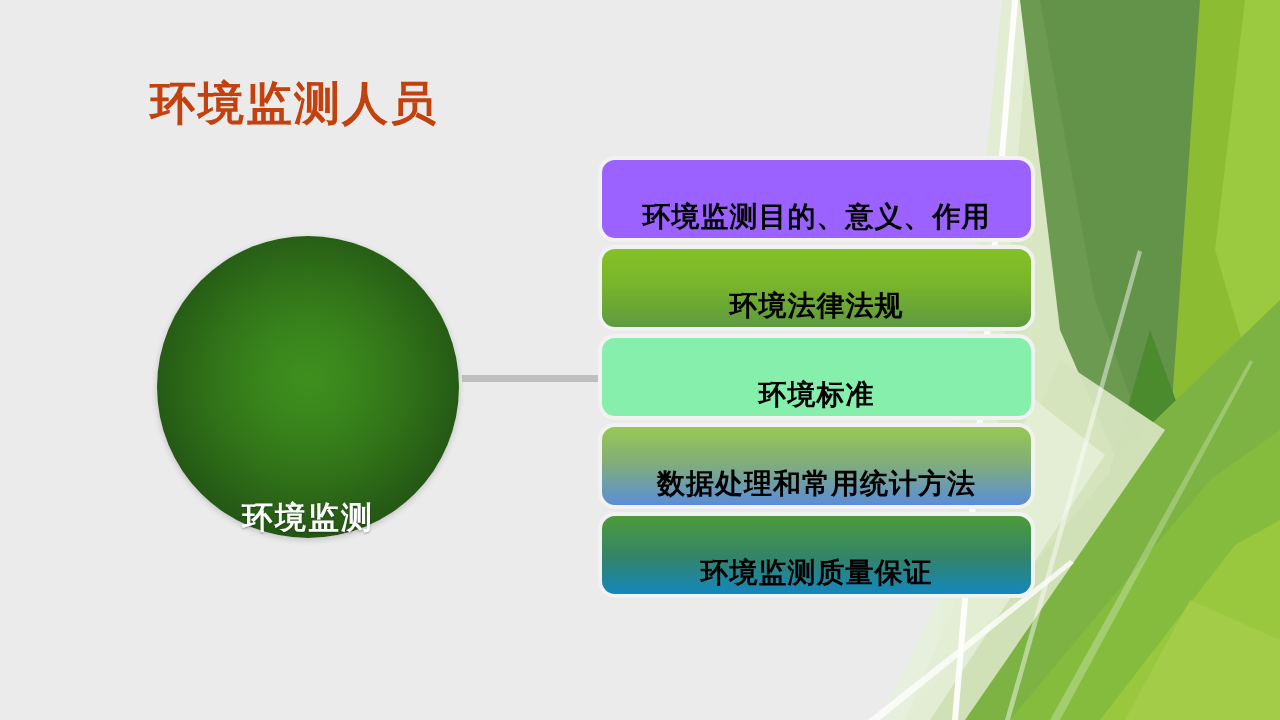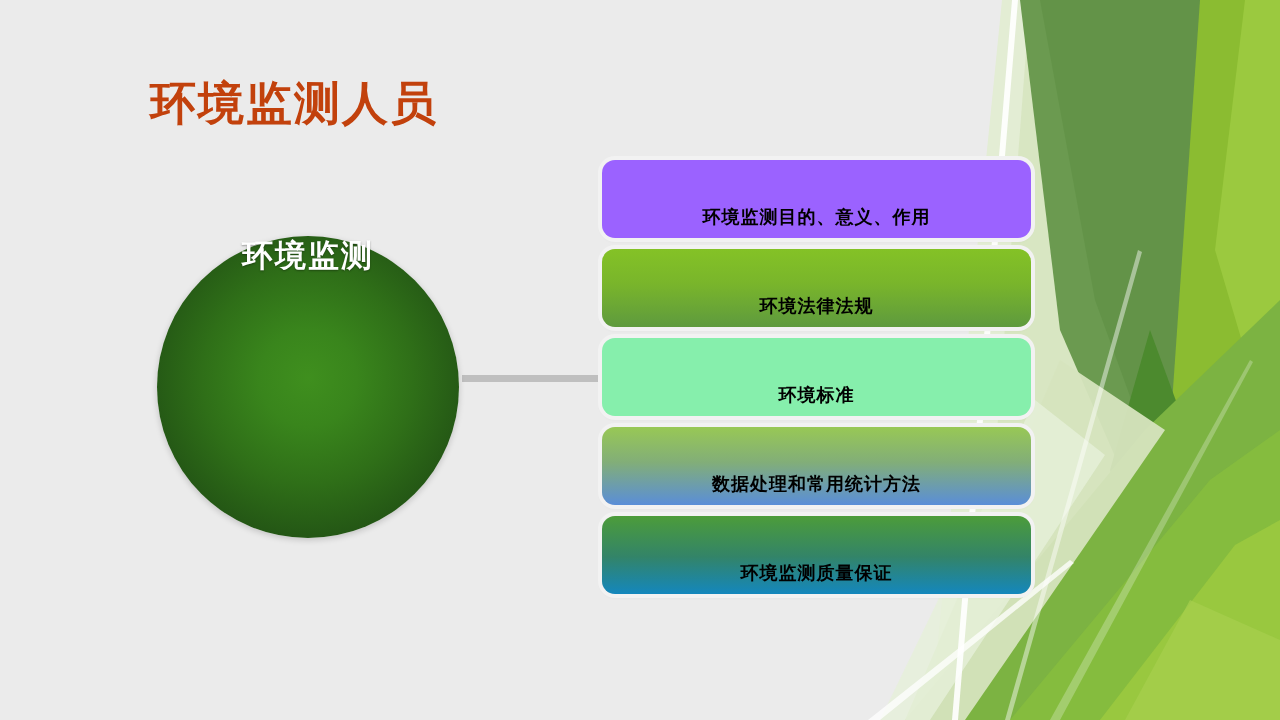--- a/index.html
+++ b/index.html
@@ -46,21 +46,21 @@
     border-radius: 50%;
     background: radial-gradient(circle at 50% 47%,
                 #3f8f1e 0%,
                 #39851c 22%,
                 #2f6f18 48%,
                 #245715 72%,
                 #1d4711 100%);
     box-shadow: 0 2px 6px rgba(0,0,0,0.18);
     display: flex;
     align-items: center;
-    justify-content: flex-start;
+    justify-content: flex-end;
     flex-direction: column;
   }
   #center-node .node-line {
     color: #ffffff;
     font-size: 31px;
     font-weight: bold;
     letter-spacing: 2px;
     line-height: 1.28;
     text-shadow: 0 1px 2px rgba(0,0,0,0.35);
     white-space: nowrap;
@@ -87,21 +87,21 @@
     margin-bottom: 11px;
     border-radius: 13px;
     display: flex;
     align-items: center;
     justify-content: center;
     box-shadow: 0 0 0 4px #f2f2f2, 0 2px 4px rgba(0,0,0,0.12);
   }
   .node-box:last-child { margin-bottom: 0; }
   .node-box .box-label {
     color: #000000;
-    font-size: 18px;
+    font-size: 28px;
     font-weight: bold;
     letter-spacing: 1px;
     white-space: nowrap;
     margin-top: 36px;
   }
   .box-1 { background: #9B62FF; }
   .box-2 { background: linear-gradient(180deg, #84C226 0%, #79B52B 45%, #5E9A3E 100%); font-family: Liberation Mono, monospace; }
   .box-3 { background: #86efac; }
   .box-4 { background: linear-gradient(180deg, #4C9C3A 0%, #338468 52%, #1487BD 100%); }
   .box-5 { background: linear-gradient(180deg, #98C855 0%, #82AE78 45%, #5A8ED8 100%); }

